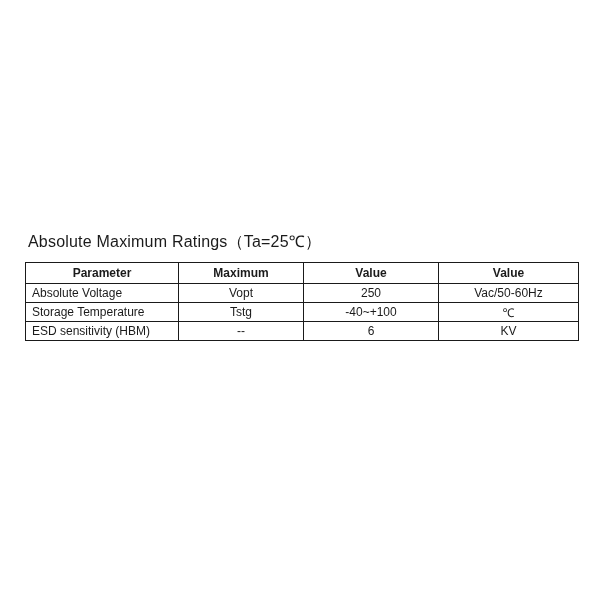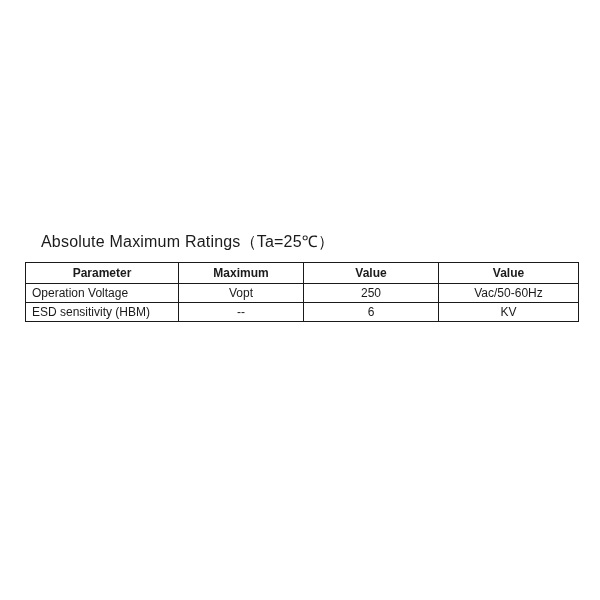--- a/index.html
+++ b/index.html
@@ -10,21 +10,21 @@
   .page {
     position: relative;
     width: 600px;
     height: 600px;
     background: #ffffff;
     font-family: "Liberation Sans", sans-serif;
     overflow: hidden;
   }
   .doc-title {
     position: absolute;
-    left: 41px;
+    left: 28px;
     top: 230px;
     margin: 0;
     font-size: 16px;
     font-weight: 400;
     color: #1b1b1b;
     letter-spacing: 0.2px;
     white-space: nowrap;
   }
   table.ratings-table {
     position: absolute;
@@ -75,24 +75,30 @@
     <thead>
       <tr>
         <th>Parameter</th>
         <th>Maximum</th>
         <th>Value</th>
         <th>Value</th>
       </tr>
     </thead>
     <tbody>
       <tr>
-        <td class="col-parameter">Operation Voltage</td>
+        <td class="col-parameter">Absolute Voltage</td>
         <td>Vopt</td>
         <td>250</td>
         <td>Vac/50-60Hz</td>
+      </tr>
+      <tr>
+        <td class="col-parameter">Storage Temperature</td>
+        <td>Tstg</td>
+        <td>-40~+100</td>
+        <td>℃</td>
       </tr>
       <tr>
         <td class="col-parameter">ESD sensitivity (HBM)</td>
         <td>--</td>
         <td>6</td>
         <td>KV</td>
       </tr>
     </tbody>
   </table>
 

